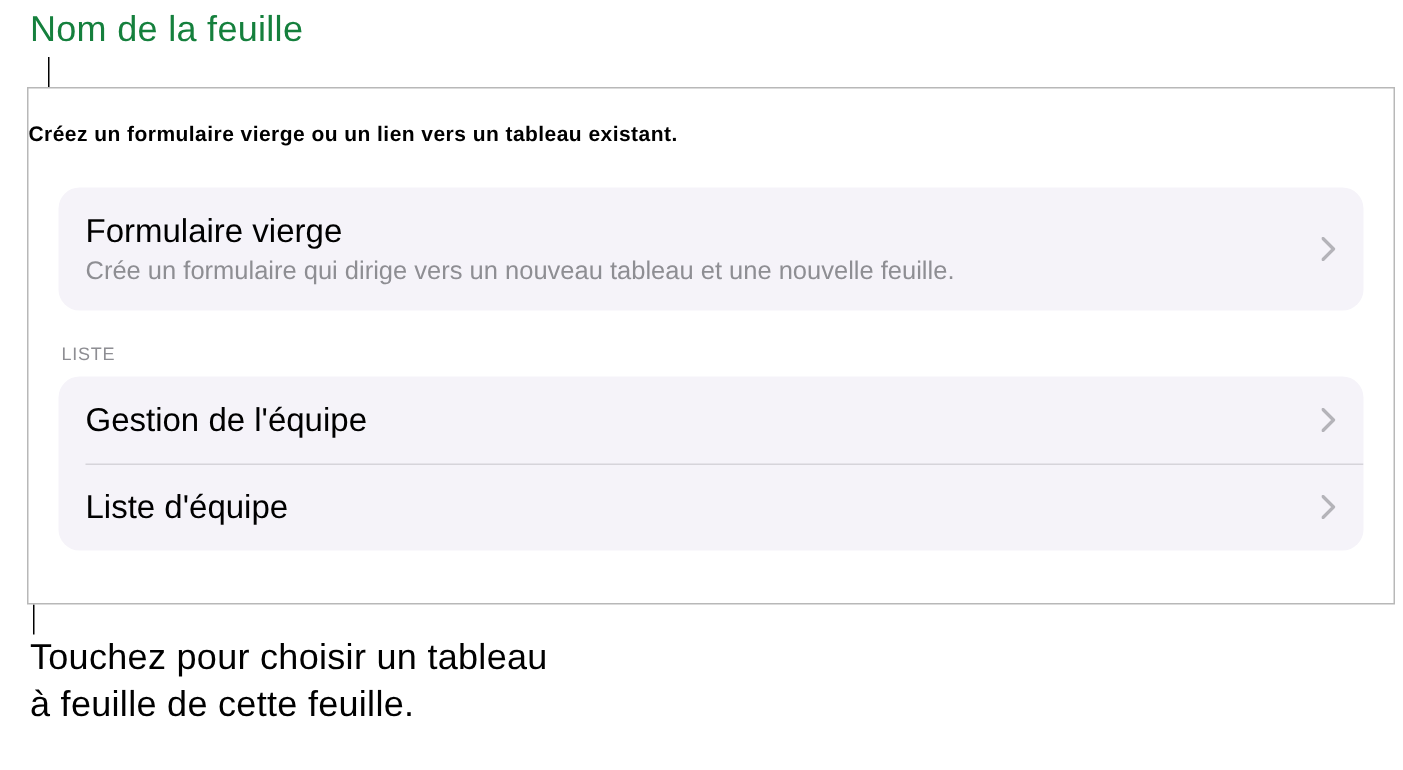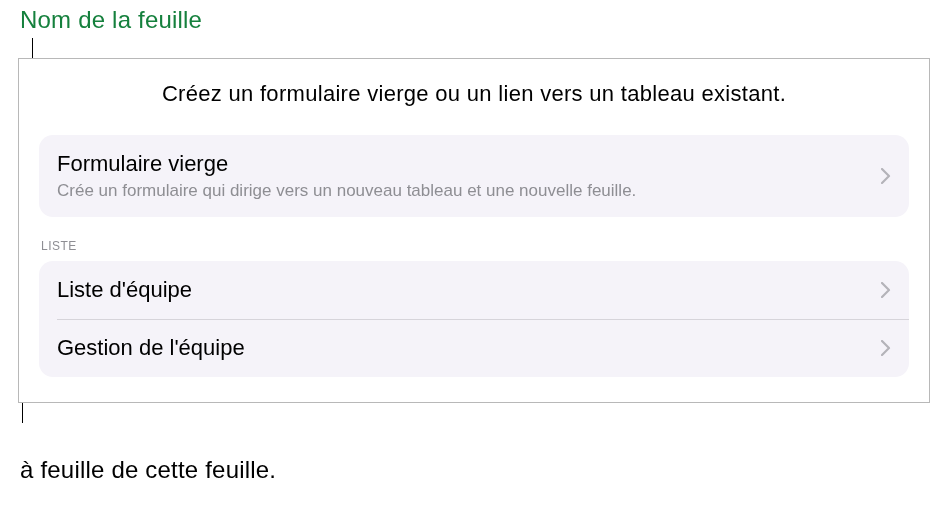--- a/index.html
+++ b/index.html
@@ -66,23 +66,23 @@
     .panel {
       position: absolute;
       top: 58px;
       left: 18px;
       width: 912px;
       height: 345px;
       border: 1px solid #b8b8b8;
       background: #ffffff;
     }
     .panel-title {
-      text-align: center;
-      font-size: 22px;
-      font-weight: 400;
+      text-align: left;
+      font-size: 14px;
+      font-weight: 700;
       color: #000;
       margin-top: 22px;
       letter-spacing: 0.3px;
     }
     .card-blank {
       margin: 28px 20px 0 20px;
       background: #f5f3f9;
       border-radius: 14px;
       padding: 16px 18px;
       position: relative;
@@ -168,34 +168,34 @@
       <svg width="10" height="16" viewBox="0 0 10 16">
           <path d="M1 1 L8 8 L1 15" stroke="#b4b3b9" stroke-width="2.2" fill="none" stroke-linecap="round" stroke-linejoin="round"></path>
         </svg>
     </span>
   </div>
 
   <div class="section-header">LISTE</div>
 
   <div class="list-group">
     <div class="list-item">
-      <span class="list-item-label">Liste d'équipe</span>
+      <span class="list-item-label">Gestion de l'équipe</span>
       <span class="chevron">
         <svg width="10" height="16" viewBox="0 0 10 16">
             <path d="M1 1 L8 8 L1 15" stroke="#b4b3b9" stroke-width="2.2" fill="none" stroke-linecap="round" stroke-linejoin="round"></path>
           </svg>
       </span>
     </div>
     <div class="list-item">
-      <span class="list-item-label">Gestion de l'équipe</span>
+      <span class="list-item-label">Liste d'équipe</span>
       <span class="chevron">
         <svg width="10" height="16" viewBox="0 0 10 16">
             <path d="M1 1 L8 8 L1 15" stroke="#b4b3b9" stroke-width="2.2" fill="none" stroke-linecap="round" stroke-linejoin="round"></path>
           </svg>
       </span>
     </div>
   </div>
 </div>
 
 <div class="callout-bottom">
-  <br>
+  <span>Touchez pour choisir un tableau</span><br>
   <span>à feuille de cette feuille.</span>
 </div>
 
 </body></html>

